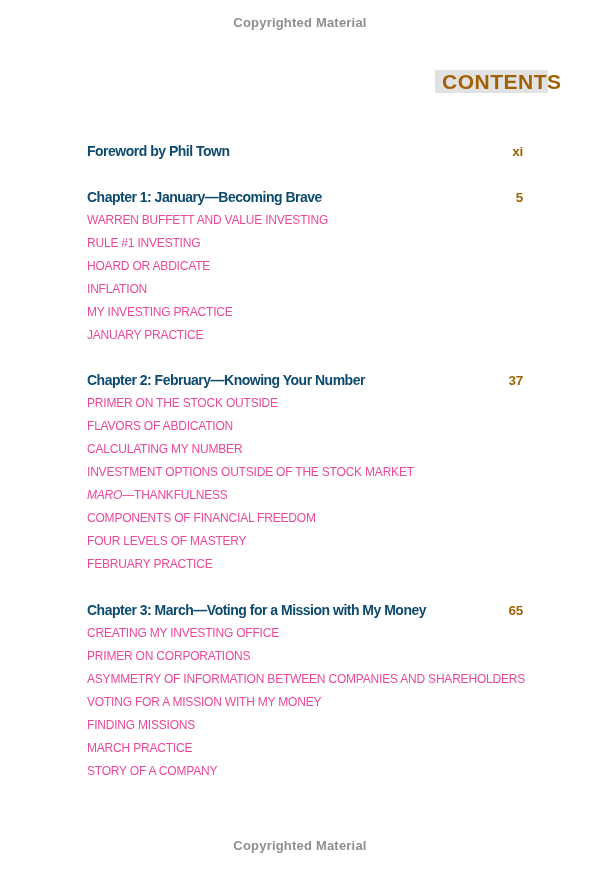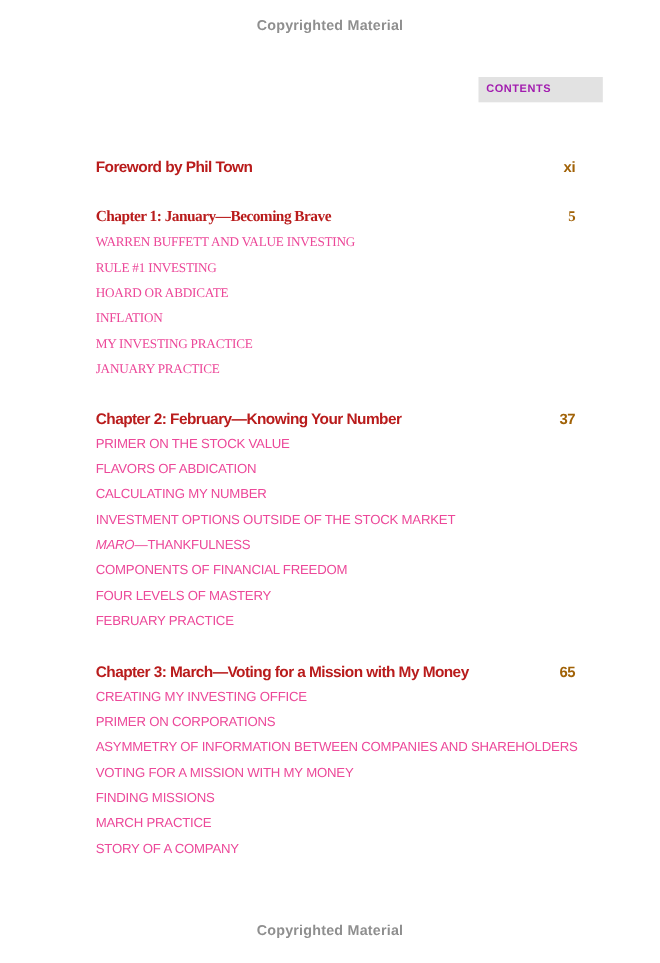--- a/index.html
+++ b/index.html
@@ -25,52 +25,52 @@
   #contents-bar {
     position: absolute;
     top: 70px; left: 435px;
     width: 113px; height: 23px;
     background: #e2e2e2;
     display: flex; align-items: center;
     padding-left: 7px;
     box-sizing: border-box;
   }
   #contents-bar .label {
-    font-size: 10px;
+    font-size: 21px;
     font-weight: 700;
     letter-spacing: 0.5px;
-    color: #a21caf;
+    color: #a16207;
   }
 
   .content {
     position: absolute;
     top: 143px; left: 87px; right: 77px;
   }
   .row {
     display: flex;
     justify-content: space-between;
     align-items: baseline;
     line-height: 16px;
   }
   .row .t {
     font-weight: 700;
     font-size: 14px;
     letter-spacing: -0.5px;
-    color: #b91c1c;
+    color: #0c4a6e;
     white-space: nowrap;
   }
   .row .p {
     font-weight: 700;
     font-size: 13.5px;
     letter-spacing: -0.3px;
     color: #a16207;
     padding-left: 10px;
   }
   .fm-intro { margin-top: 29px; }
-  .section-ch1 { margin-top: 29px; font-family: Liberation Serif, serif; }
+  .section-ch1 { margin-top: 29px; }
   .section-ch2 { margin-top: 25px; }
   .section-ch3 { margin-top: 26px; }
 
   ul.items {
     list-style: none;
     margin: 3px 0 0 0;
     padding: 0;
   }
   ul.items li {
     font-size: 12px;
@@ -112,21 +112,21 @@
       <li>JANUARY PRACTICE</li>
     </ul>
   </div>
 
   <div class="section section-ch2">
     <div class="row">
       <span class="t">Chapter 2: February—Knowing Your Number</span>
       <span class="p">37</span>
     </div>
     <ul class="items">
-      <li>PRIMER ON THE STOCK VALUE</li>
+      <li>PRIMER ON THE STOCK OUTSIDE</li>
       <li>FLAVORS OF ABDICATION</li>
       <li>CALCULATING MY NUMBER</li>
       <li>INVESTMENT OPTIONS OUTSIDE OF THE STOCK MARKET</li>
       <li><i>MARO</i><span>—THANKFULNESS</span></li>
       <li>COMPONENTS OF FINANCIAL FREEDOM</li>
       <li>FOUR LEVELS OF MASTERY</li>
       <li>FEBRUARY PRACTICE</li>
     </ul>
   </div>
 

